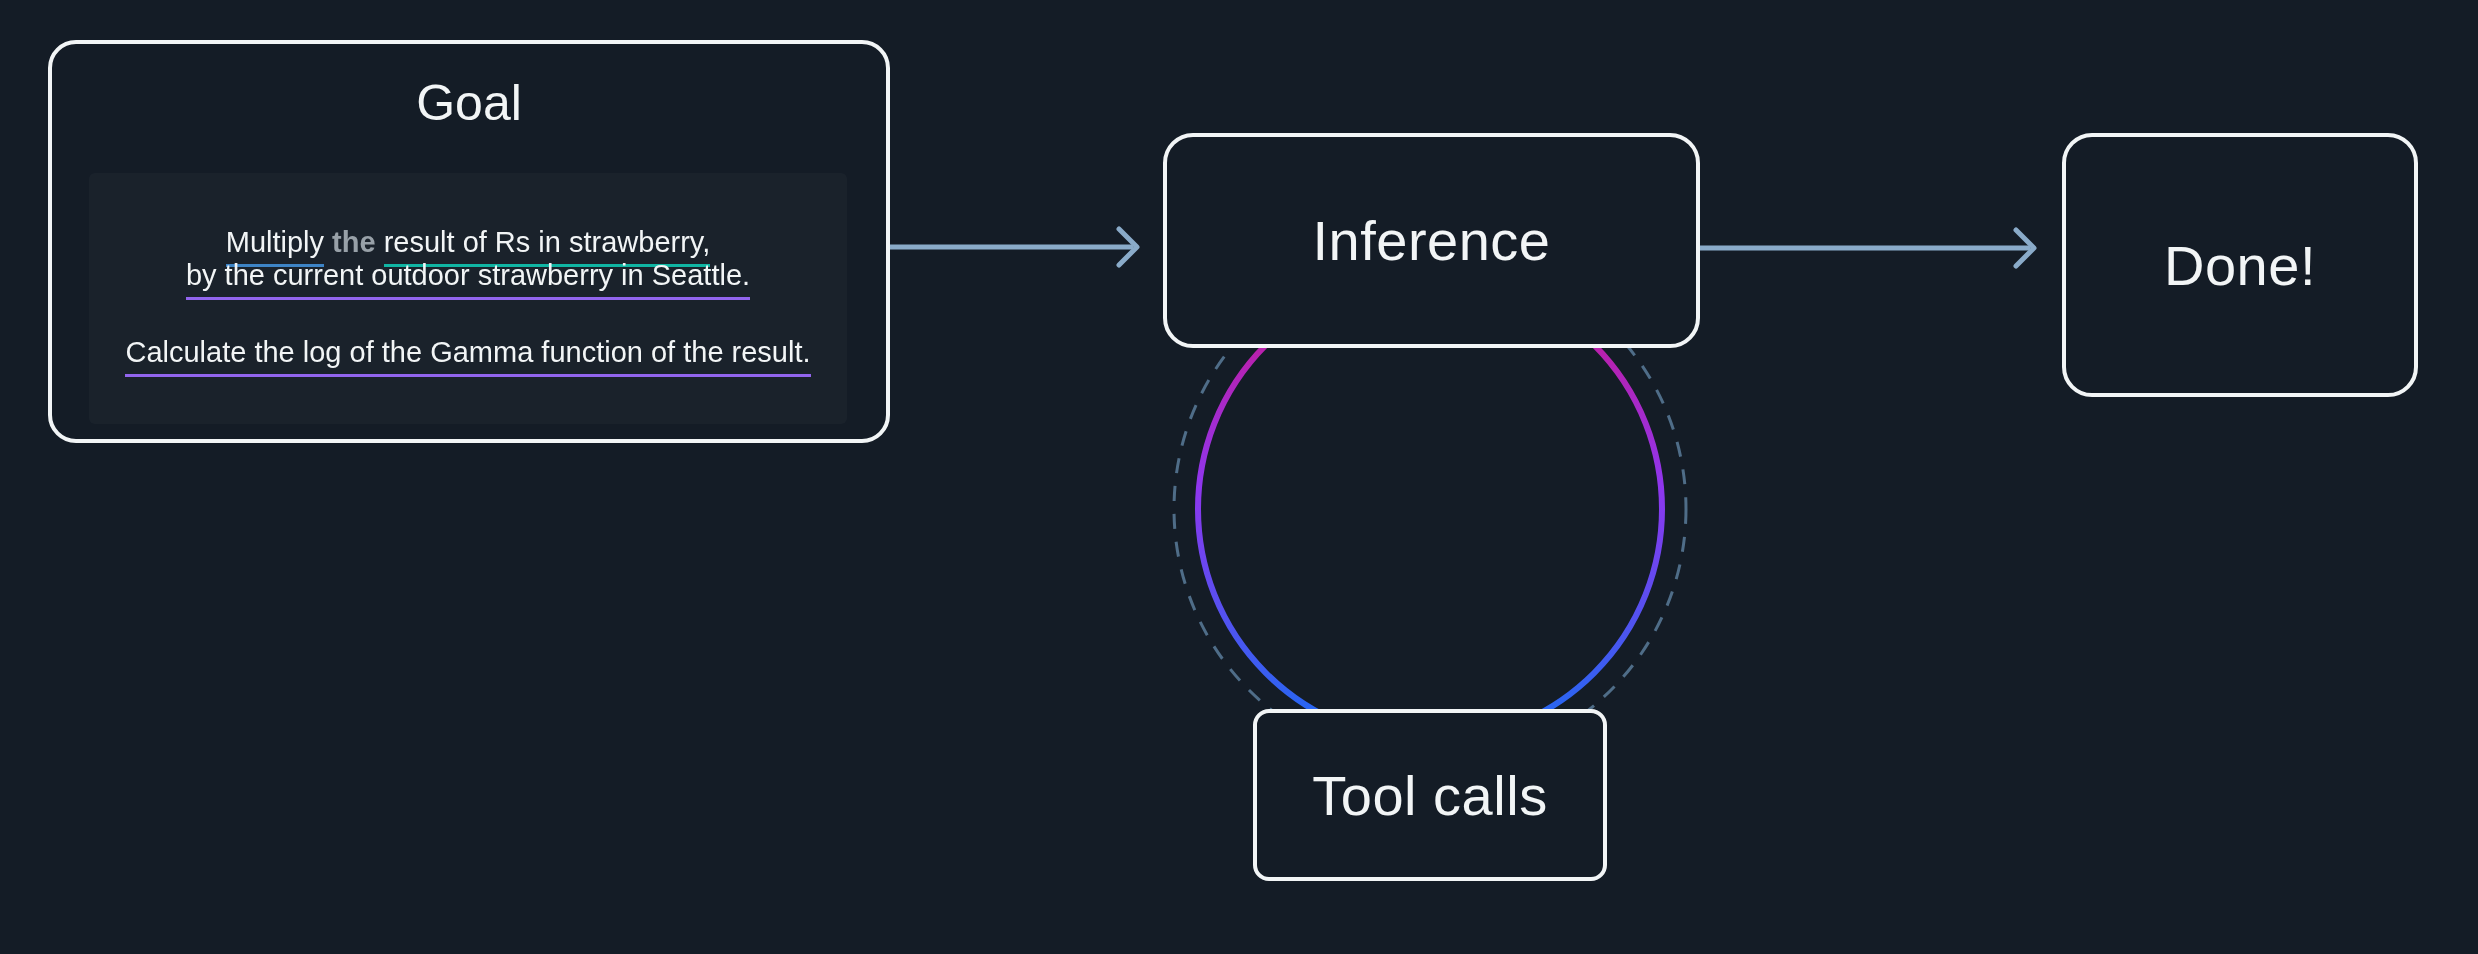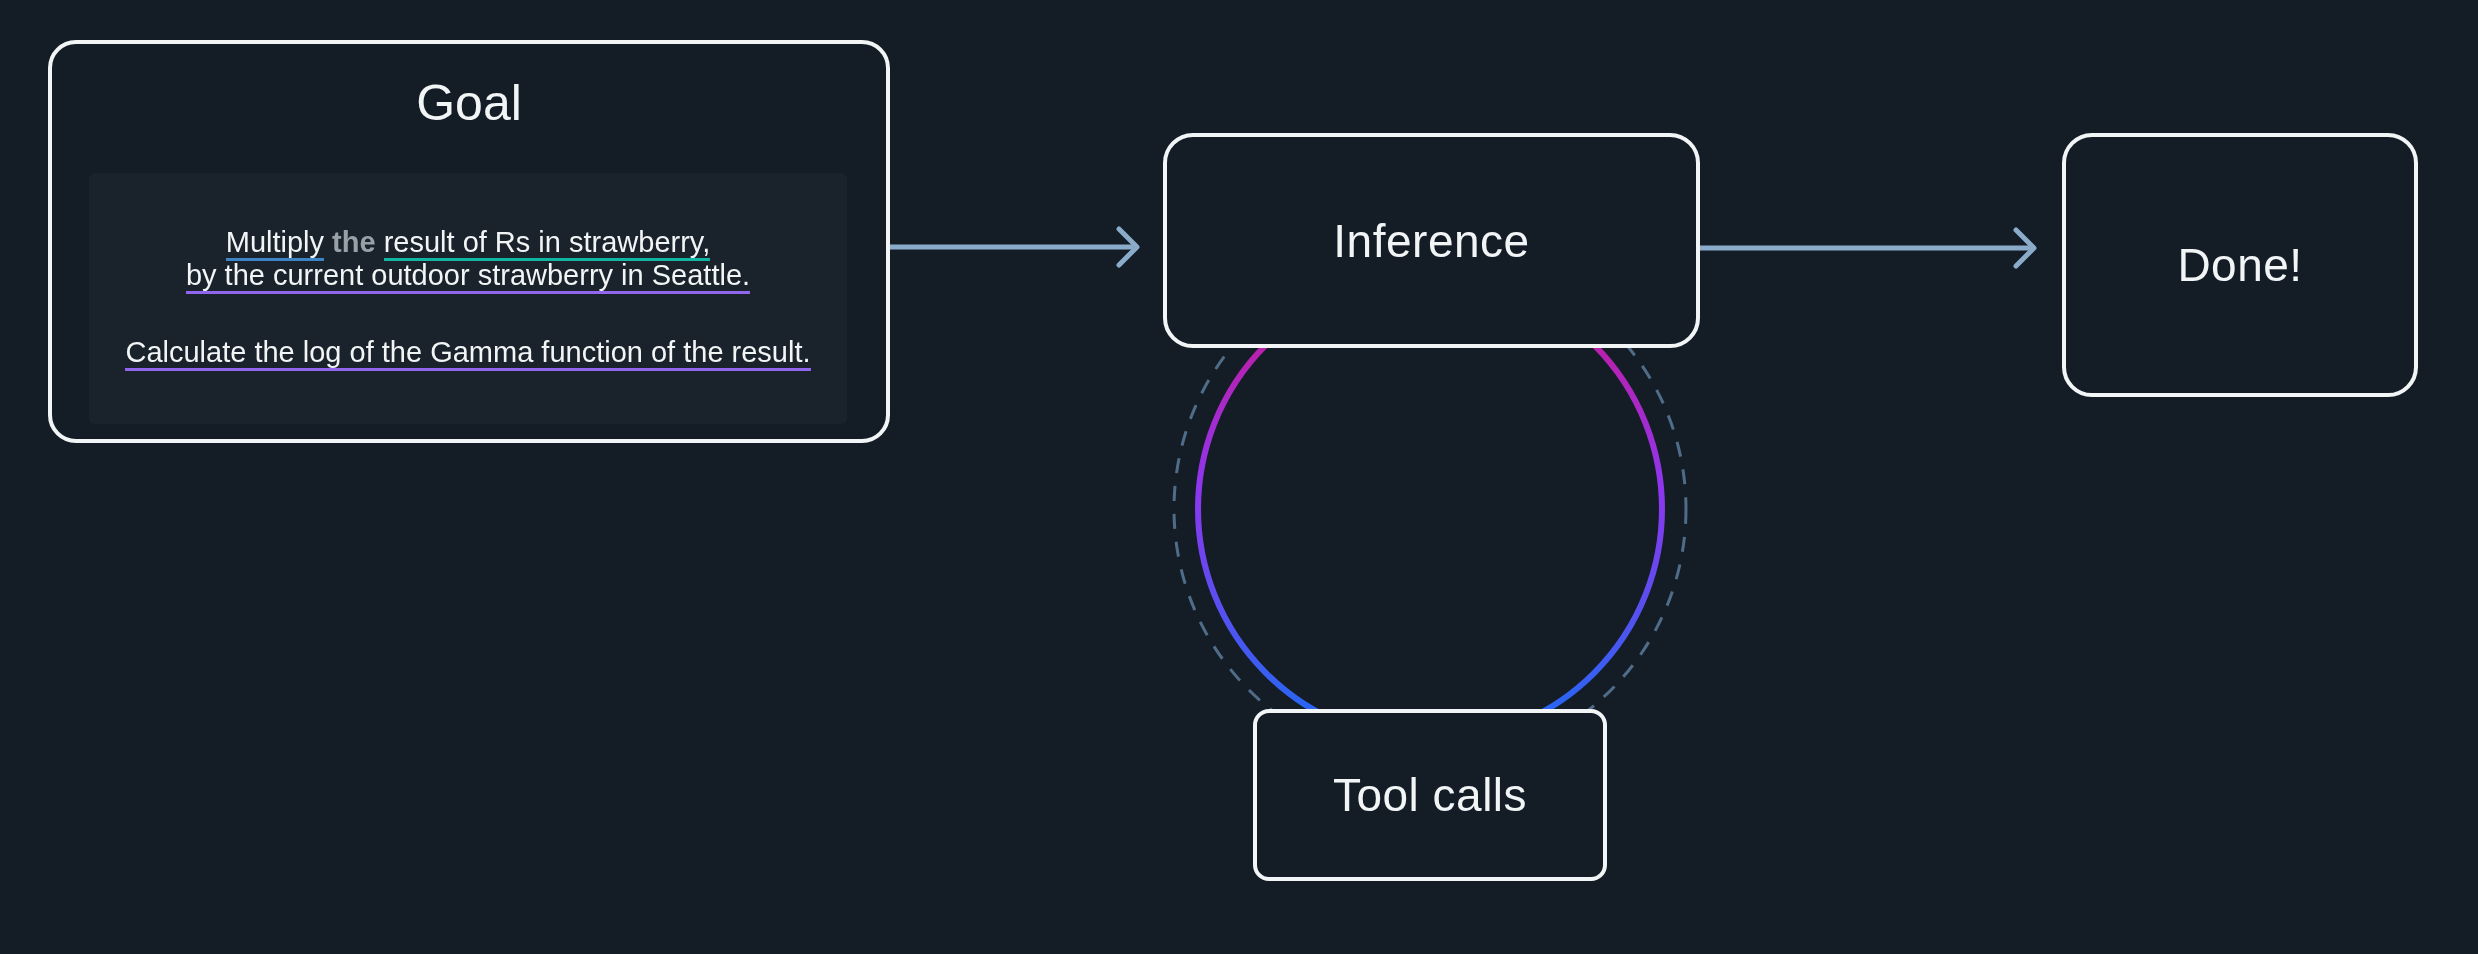--- a/index.html
+++ b/index.html
@@ -17,34 +17,34 @@
     position:relative;
     overflow:hidden;
   }
   .edge-layer{position:absolute; left:0; top:0; width:2478px; height:954px; z-index:1;}
   .node{
     position:absolute; z-index:2;
     background:var(--background);
     border:4px solid var(--box-border);
     display:flex; align-items:center; justify-content:center;
   }
-  .node-label{font-size:46px; font-weight:500; letter-spacing:0.5px; white-space:nowrap;}
+  .node-label{font-size:56px; font-weight:500; letter-spacing:0.5px; white-space:nowrap;}
   #goal-node{left:48px; top:40px; width:842px; height:403px; border-radius:28px;
     display:block; text-align:center;}
   #goal-title{font-size:50px; font-weight:500; margin-top:30px;}
   #goal-panel{
     position:absolute; left:37px; top:129px; width:758px; height:251px;
     background:var(--panel-tint); border-radius:6px;
     display:flex; flex-direction:column; align-items:center; justify-content:center;
   }
   .goal-line{
     font-size:29px; line-height:31px; margin-bottom:2px; white-space:nowrap;
   }
   .goal-spacer{height:44px;}
-  .seg{border-bottom:3px solid transparent;}
+  .seg{padding-bottom:6px; border-bottom:3px solid transparent;}
   .seg.muted{color:var(--muted-text);font-weight:bold;}
   .u-blue{border-bottom-color:var(--underline-blue);}
   .u-teal{border-bottom-color:var(--underline-teal);}
   .u-purple{border-bottom-color:var(--underline-purple);}
   #inference-node{left:1163px; top:133px; width:537px; height:215px; border-radius:30px;}
   #done-node{left:2062px; top:133px; width:356px; height:264px; border-radius:30px;}
   #tool-calls-node{left:1253px; top:709px; width:354px; height:172px; border-radius:16px;}
 </style>
 </head>
 <body>

